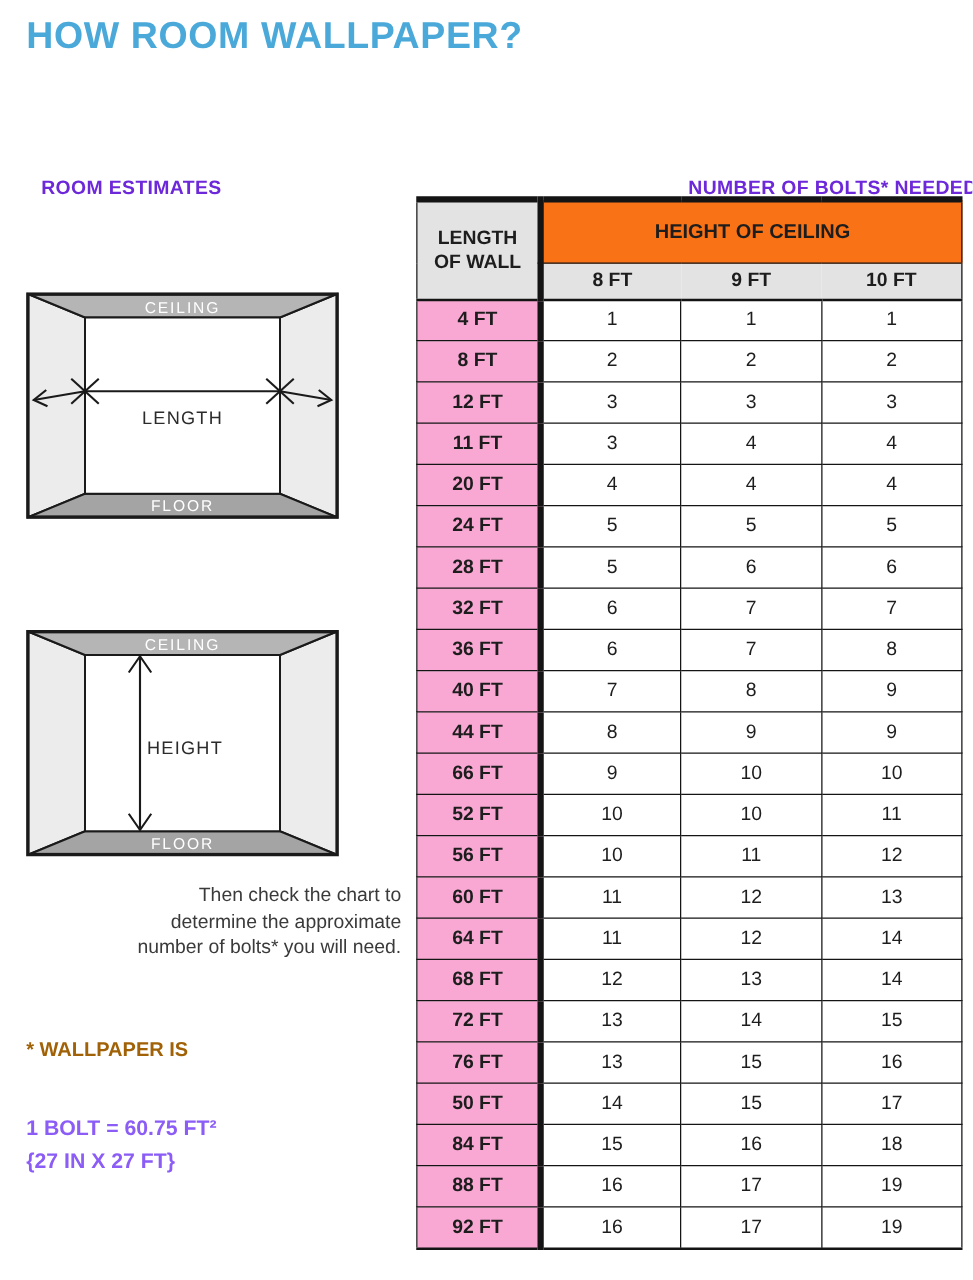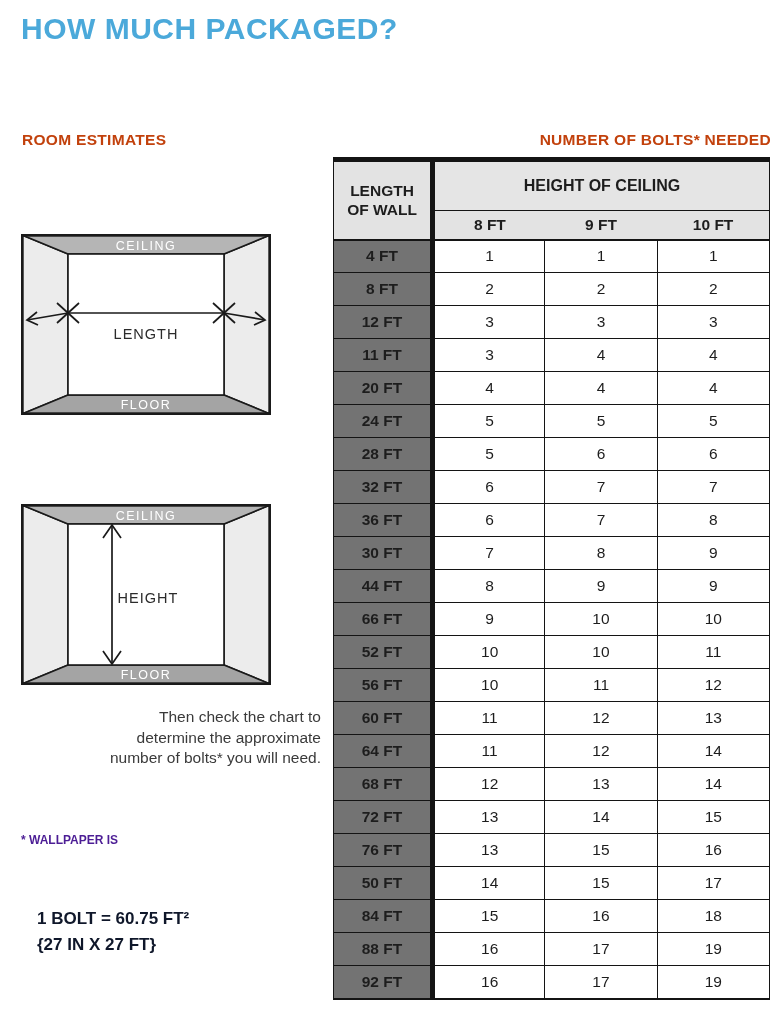--- a/index.html
+++ b/index.html
@@ -5,82 +5,82 @@
   html,body { margin:0; padding:0; background:#ffffff; }
   .page {
     position:relative; width:778px; height:1024px; background:#ffffff;
     font-family:"Liberation Sans", sans-serif; color:#3a3a3a; overflow:hidden;
   }
   .page-title {
     position:absolute; left:21px; top:12px; margin:0;
     font-size:30px; font-weight:bold; letter-spacing:0.5px; color:#4BA9DA;
   }
   .section-heading {
-    margin:1px; font-size:15.5px; font-weight:bold; letter-spacing:0.3px; color:#c2410c;
+    margin:12px; font-size:15.5px; font-weight:bold; letter-spacing:0.3px; color:#6d28d9;
   }
   .room-heading { position:absolute; left:21px; top:130px; }
   .table-heading { position:absolute; left:333px; top:130px; width:437px; text-align:right; }
   .para {
     position:absolute; left:21px; margin:0; width:300px;
     font-size:15.5px; line-height:20.5px; color:#3a3a3a; white-space:pre-line;
   }
   .para1 { top:167px; }
   .para2 { top:440px; }
   .para3 { top:707px;text-align:right; }
   .footnote {
     position:absolute; left:21px; top:831px; margin:0; width:300px;
-    font-size:12px; line-height:19.5px; font-weight:bold; color:#4c1d95;
+    font-size:16px; line-height:19.5px; font-weight:bold; color:#a16207;
   }
   .footnote .indent { padding-left:13px; display:block; }
   .bolt-info {
-    position:absolute; left:21px; top:890px; margin:16px; width:300px;
-    font-size:17px; line-height:26px; font-weight:bold; color:#0f172a; white-space:pre-line;
+    position:absolute; left:21px; top:890px; margin:0; width:300px;
+    font-size:17px; line-height:26px; font-weight:bold; color:#8b5cf6; white-space:pre-line;
   }
   .diagram { position:absolute; left:21px; }
   .diagram1 { top:234px; }
   .diagram2 { top:504px; }
 
   
   .bolts-table-wrap { position:absolute; left:333px; top:157px; }
   table.bolts {
     border-collapse:collapse; width:437px; table-layout:fixed;
     font-size:15.5px; color:#1d1d1d; background:#ffffff;
   }
   table.bolts { border:1.6px solid #141414; border-top:5px solid #141414; border-bottom:2.5px solid #141414; }
   table.bolts th, table.bolts td { padding:0; text-align:center; vertical-align:middle; }
   th.corner-header {
     width:96px; background:#e3e3e3; font-weight:bold; line-height:19px;
     border-right:5px solid #141414; border-bottom:2px solid #141414; white-space:pre-line;
   }
   th.group-header {
-    background:#e5e5e5; font-weight:bold; font-size:16px;
+    background:#f97316; font-weight:bold; font-size:16px;
     border-bottom:1.6px solid #141414; height:48px;
   }
   tr.subheader-row { height:29px; }
   tr.subheader-row th {
     background:#e3e3e3; font-weight:bold; border-bottom:2px solid #141414;
     border-left:0; border-right:0;
   }
   tbody tr { height:33px; }
   tbody th {
-    background:#737373; font-weight:bold;
+    background:#f9a8d4; font-weight:bold;
     border:1.6px solid #141414; border-left:1.6px solid #141414; border-right:5px solid #141414;
   }
   tbody td { border:1.6px solid #141414; font-weight:normal; }
 
   
   .diag-surface-label { font-family:"Liberation Sans", sans-serif; font-size:12.5px; letter-spacing:1.5px; fill:#ffffff; }
   .diag-dim-label { font-family:"Liberation Sans", sans-serif; font-size:14.5px; letter-spacing:1px; fill:#2b2b2b; }
 </style>
 </head>
 <body>
 
 <div class="page">
 
-  <h1 class="page-title">HOW MUCH PACKAGED?</h1>
+  <h1 class="page-title">HOW ROOM WALLPAPER?</h1>
 
   <h2 class="section-heading room-heading">ROOM ESTIMATES</h2>
   <h2 class="section-heading table-heading">NUMBER OF BOLTS* NEEDED</h2>
 
 
   <svg class="diagram diagram1" width="250" height="181" viewBox="0 0 250 181">
     <g transform="translate(1,1)">
       <polygon points="0,0 46,19 46,160 0,179" fill="#ececec" stroke="#1a1a1a" stroke-width="1.6"></polygon>
       <polygon points="248,0 202,19 202,160 248,179" fill="#ececec" stroke="#1a1a1a" stroke-width="1.6"></polygon>
       <polygon points="0,0 248,0 202,19 46,19" fill="#b5b5b5" stroke="#1a1a1a" stroke-width="1.6"></polygon>
@@ -200,21 +200,21 @@
             <td>7</td>
             <td>7</td>
           </tr>
           <tr>
             <th>36 FT</th>
             <td>6</td>
             <td>7</td>
             <td>8</td>
           </tr>
           <tr>
-            <th>30 FT</th>
+            <th>40 FT</th>
             <td>7</td>
             <td>8</td>
             <td>9</td>
           </tr>
           <tr>
             <th>44 FT</th>
             <td>8</td>
             <td>9</td>
             <td>9</td>
           </tr>

